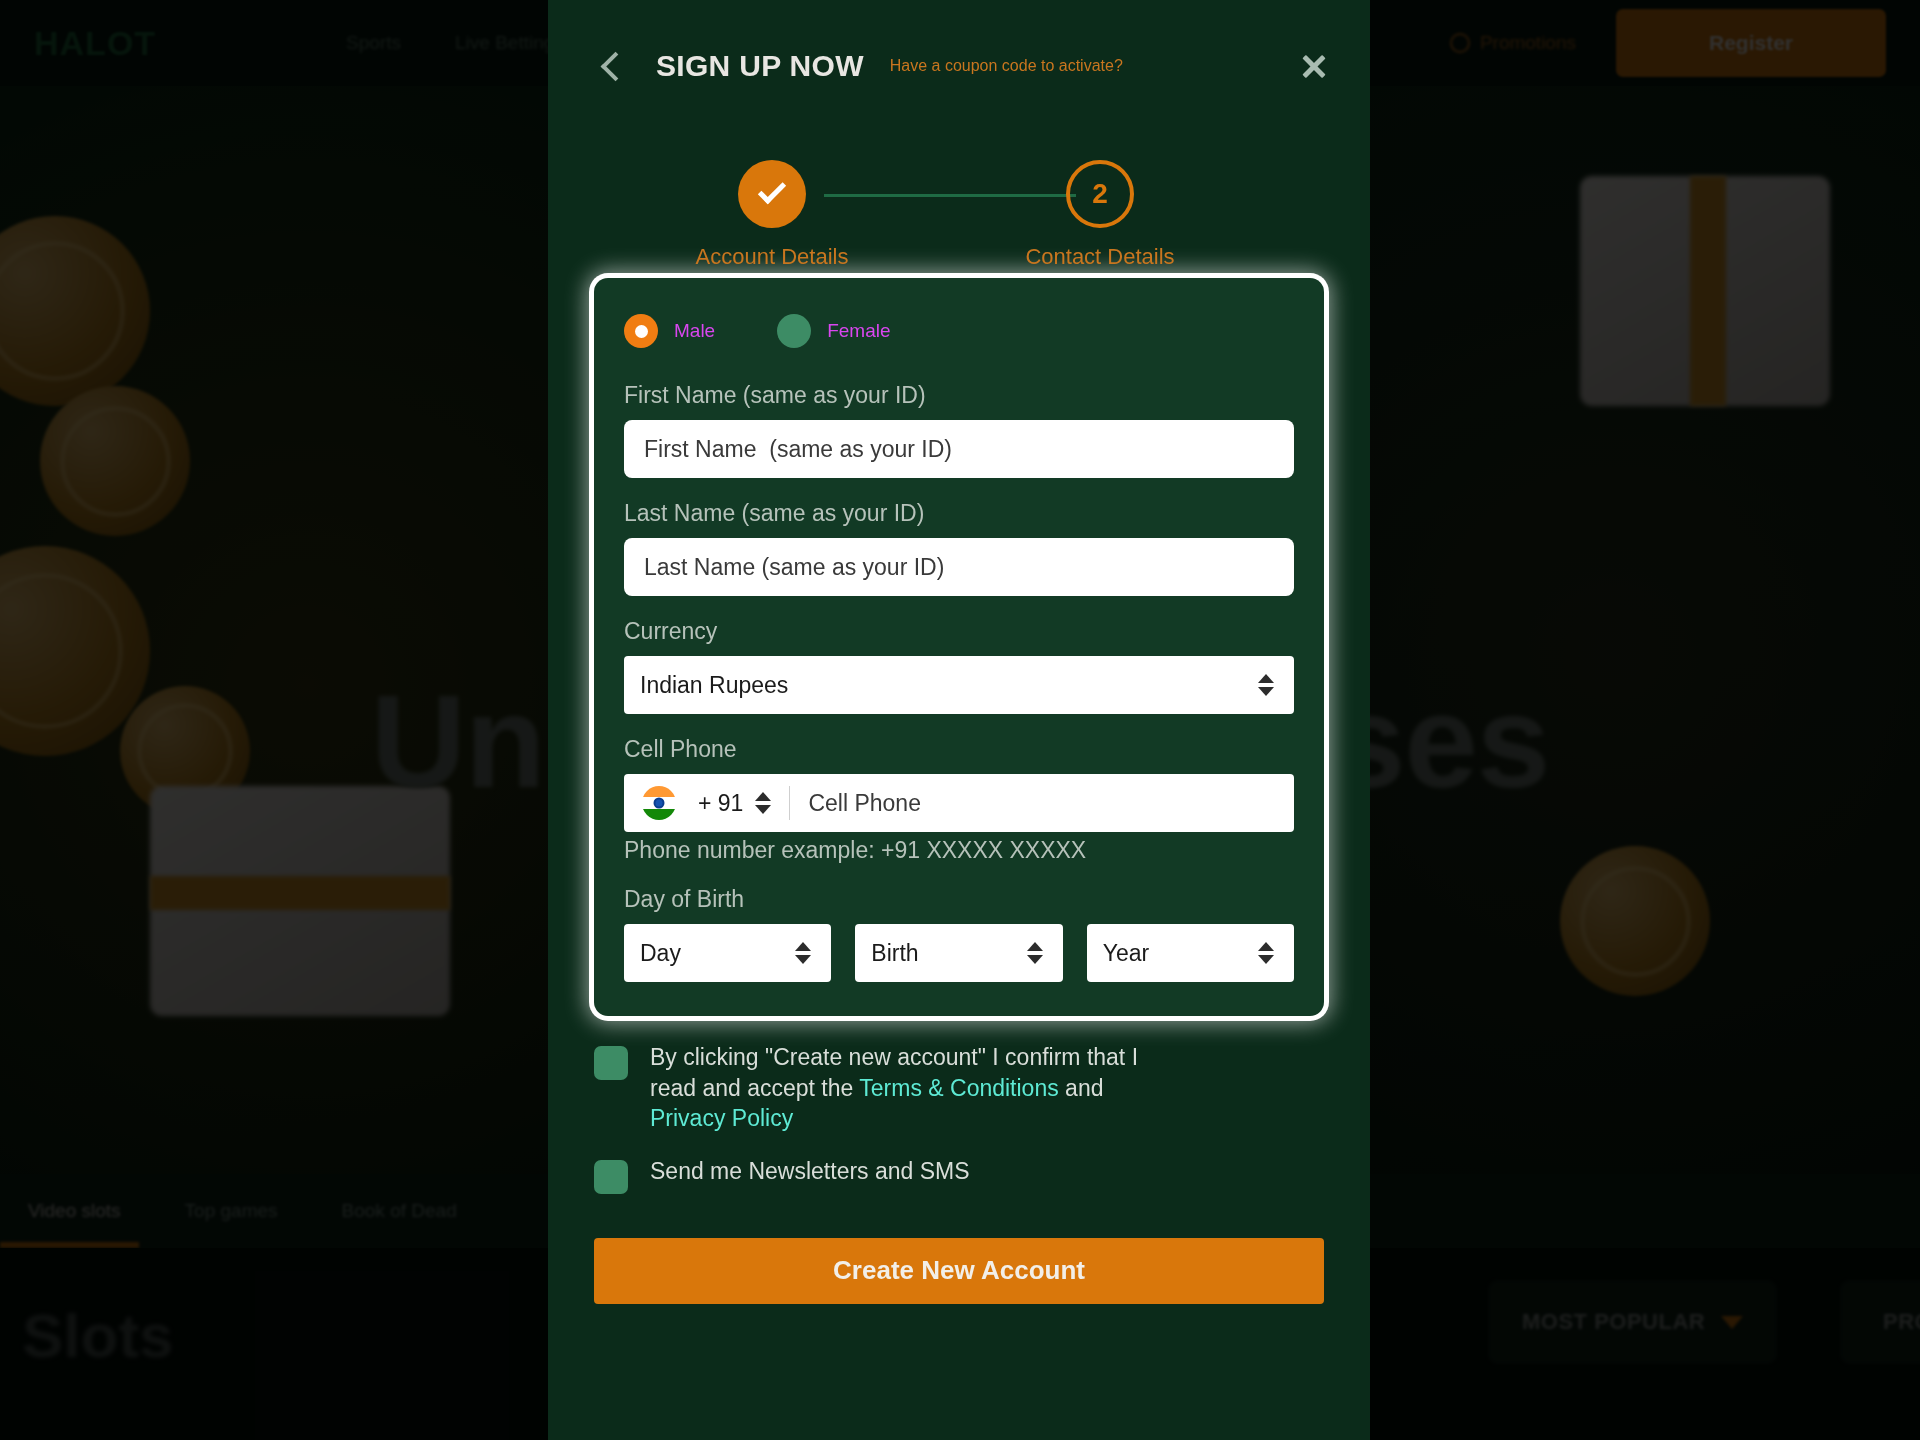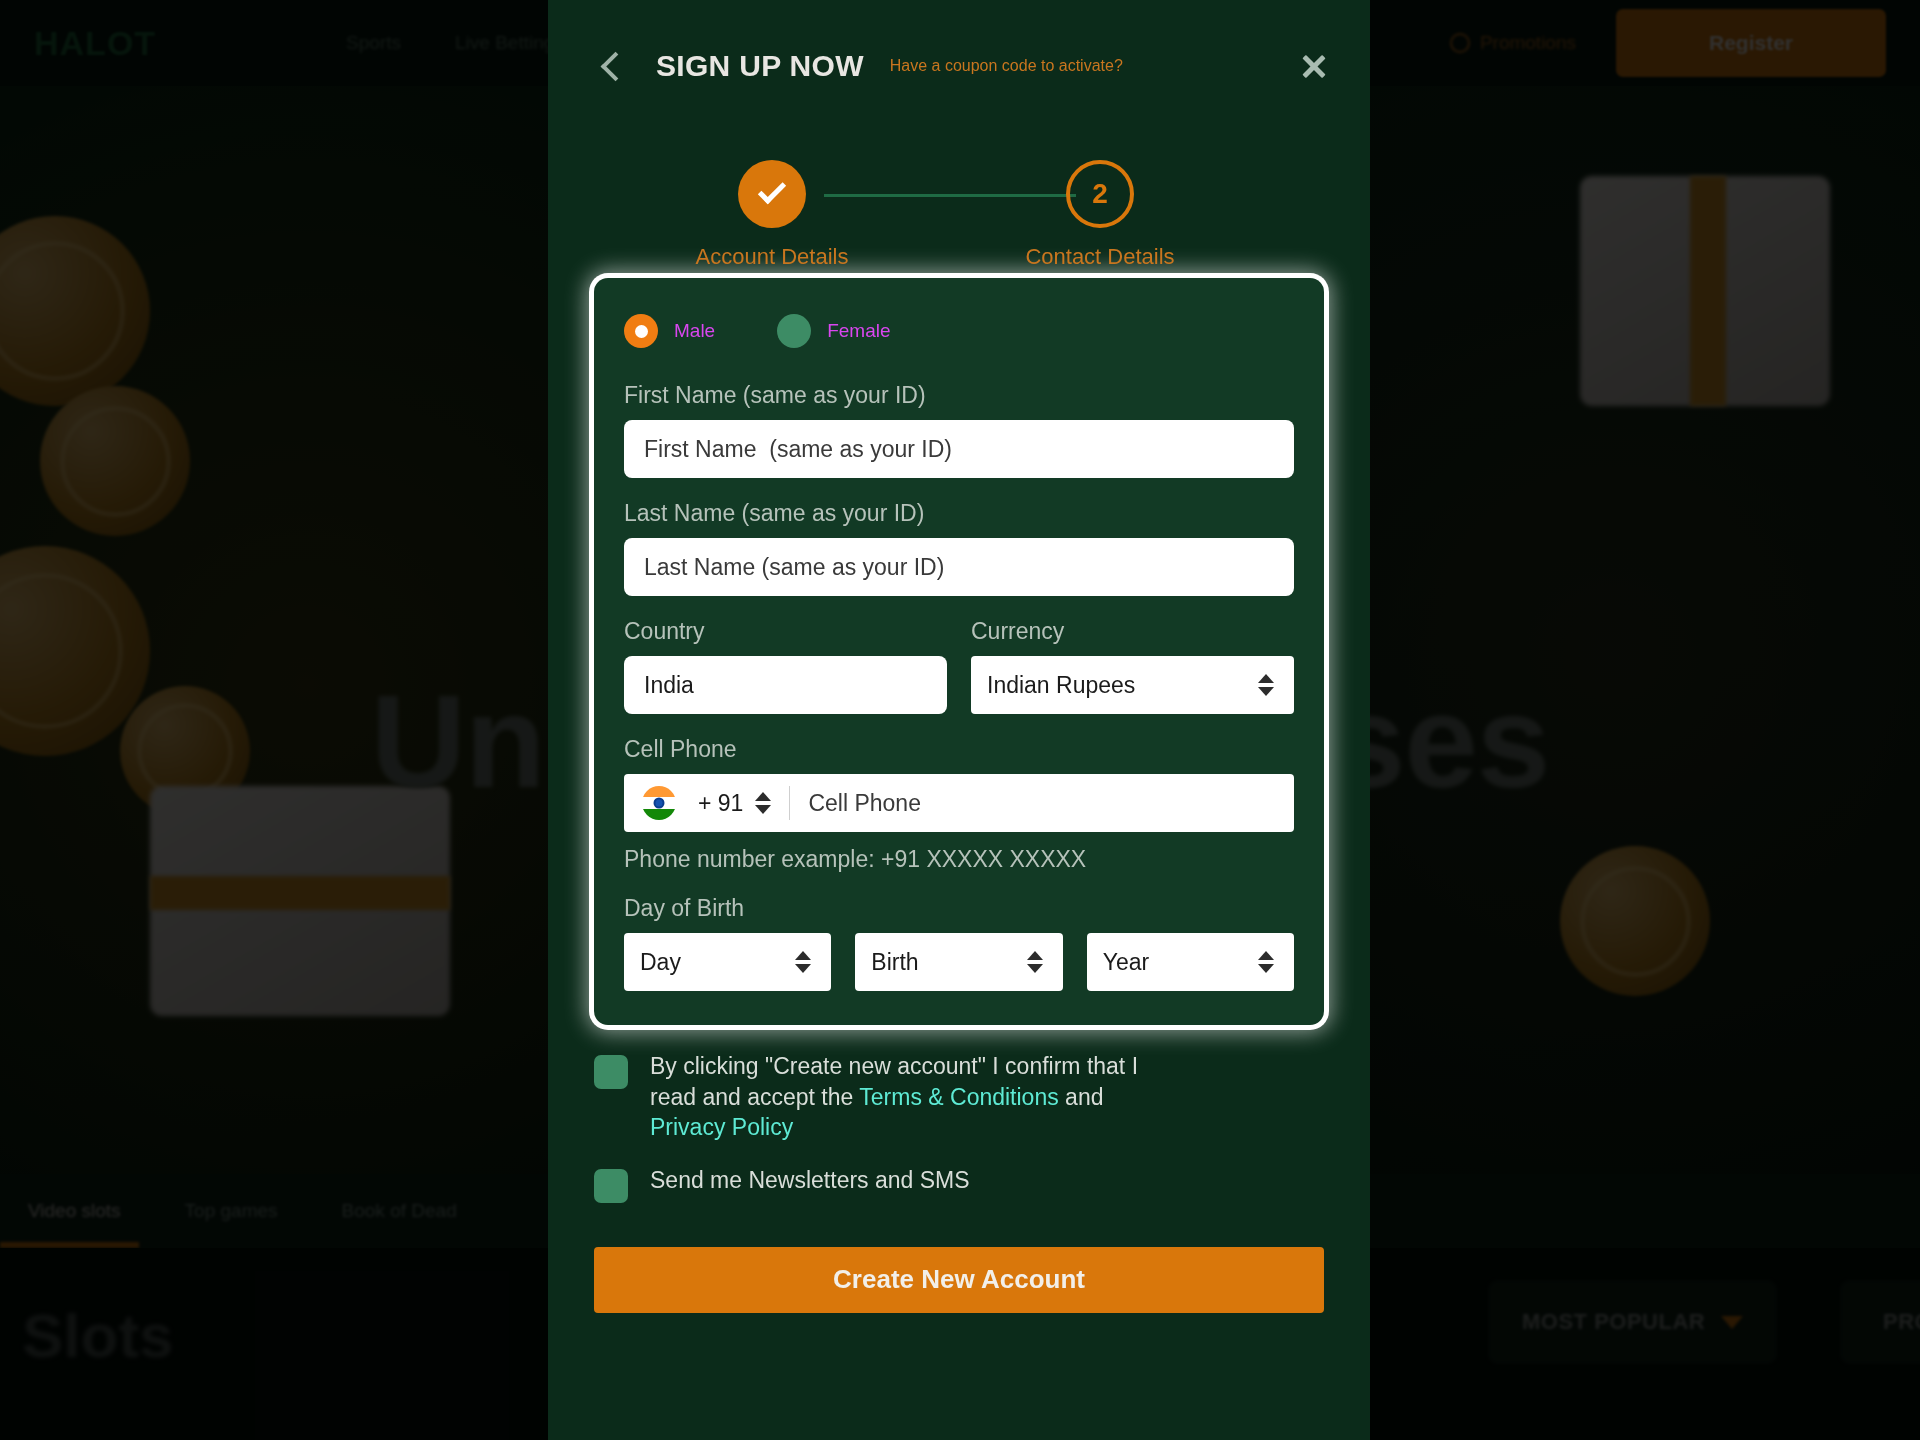--- a/index.html
+++ b/index.html
@@ -491,21 +491,21 @@
     border: none;
     outline: none;
     background: transparent;
     font-family: "Liberation Sans", sans-serif;
     font-size: 23px;
     color: #1b1b1b;
     padding: 0 18px;
   }
   .phone-input::placeholder { color: #3a3a3a; }
   .phone-hint {
-    margin-top: 14px;
+    margin-top: 5px;
     font-size: 23px;
     color: #b6c2ba;
   }
 
   .dob-row {
     display: flex;
     gap: 24px;
   }
   .dob-row > div { flex: 1; }
 
@@ -652,24 +652,20 @@
       <div class="field-label">First Name (same as your ID)</div>
       <input class="txt-input" type="text" placeholder="First Name  (same as your ID)" style="">
     </div>
 
     <div class="field">
       <div class="field-label">Last Name (same as your ID)</div>
       <input class="txt-input" type="text" placeholder="Last Name (same as your ID)" style="">
     </div>
 
     <div class="two-col">
-      <div>
-        <div class="field-label">Country</div>
-        <input class="txt-input" type="text" value="India" style="">
-      </div>
       <div>
         <div class="field-label">Currency</div>
         <div class="select-box">
           <span>Indian Rupees</span>
           <span class="stepper-arrows">
             <span class="arrow-up"></span>
               <span class="arrow-down"></span>
           </span>
         </div>
       </div>

